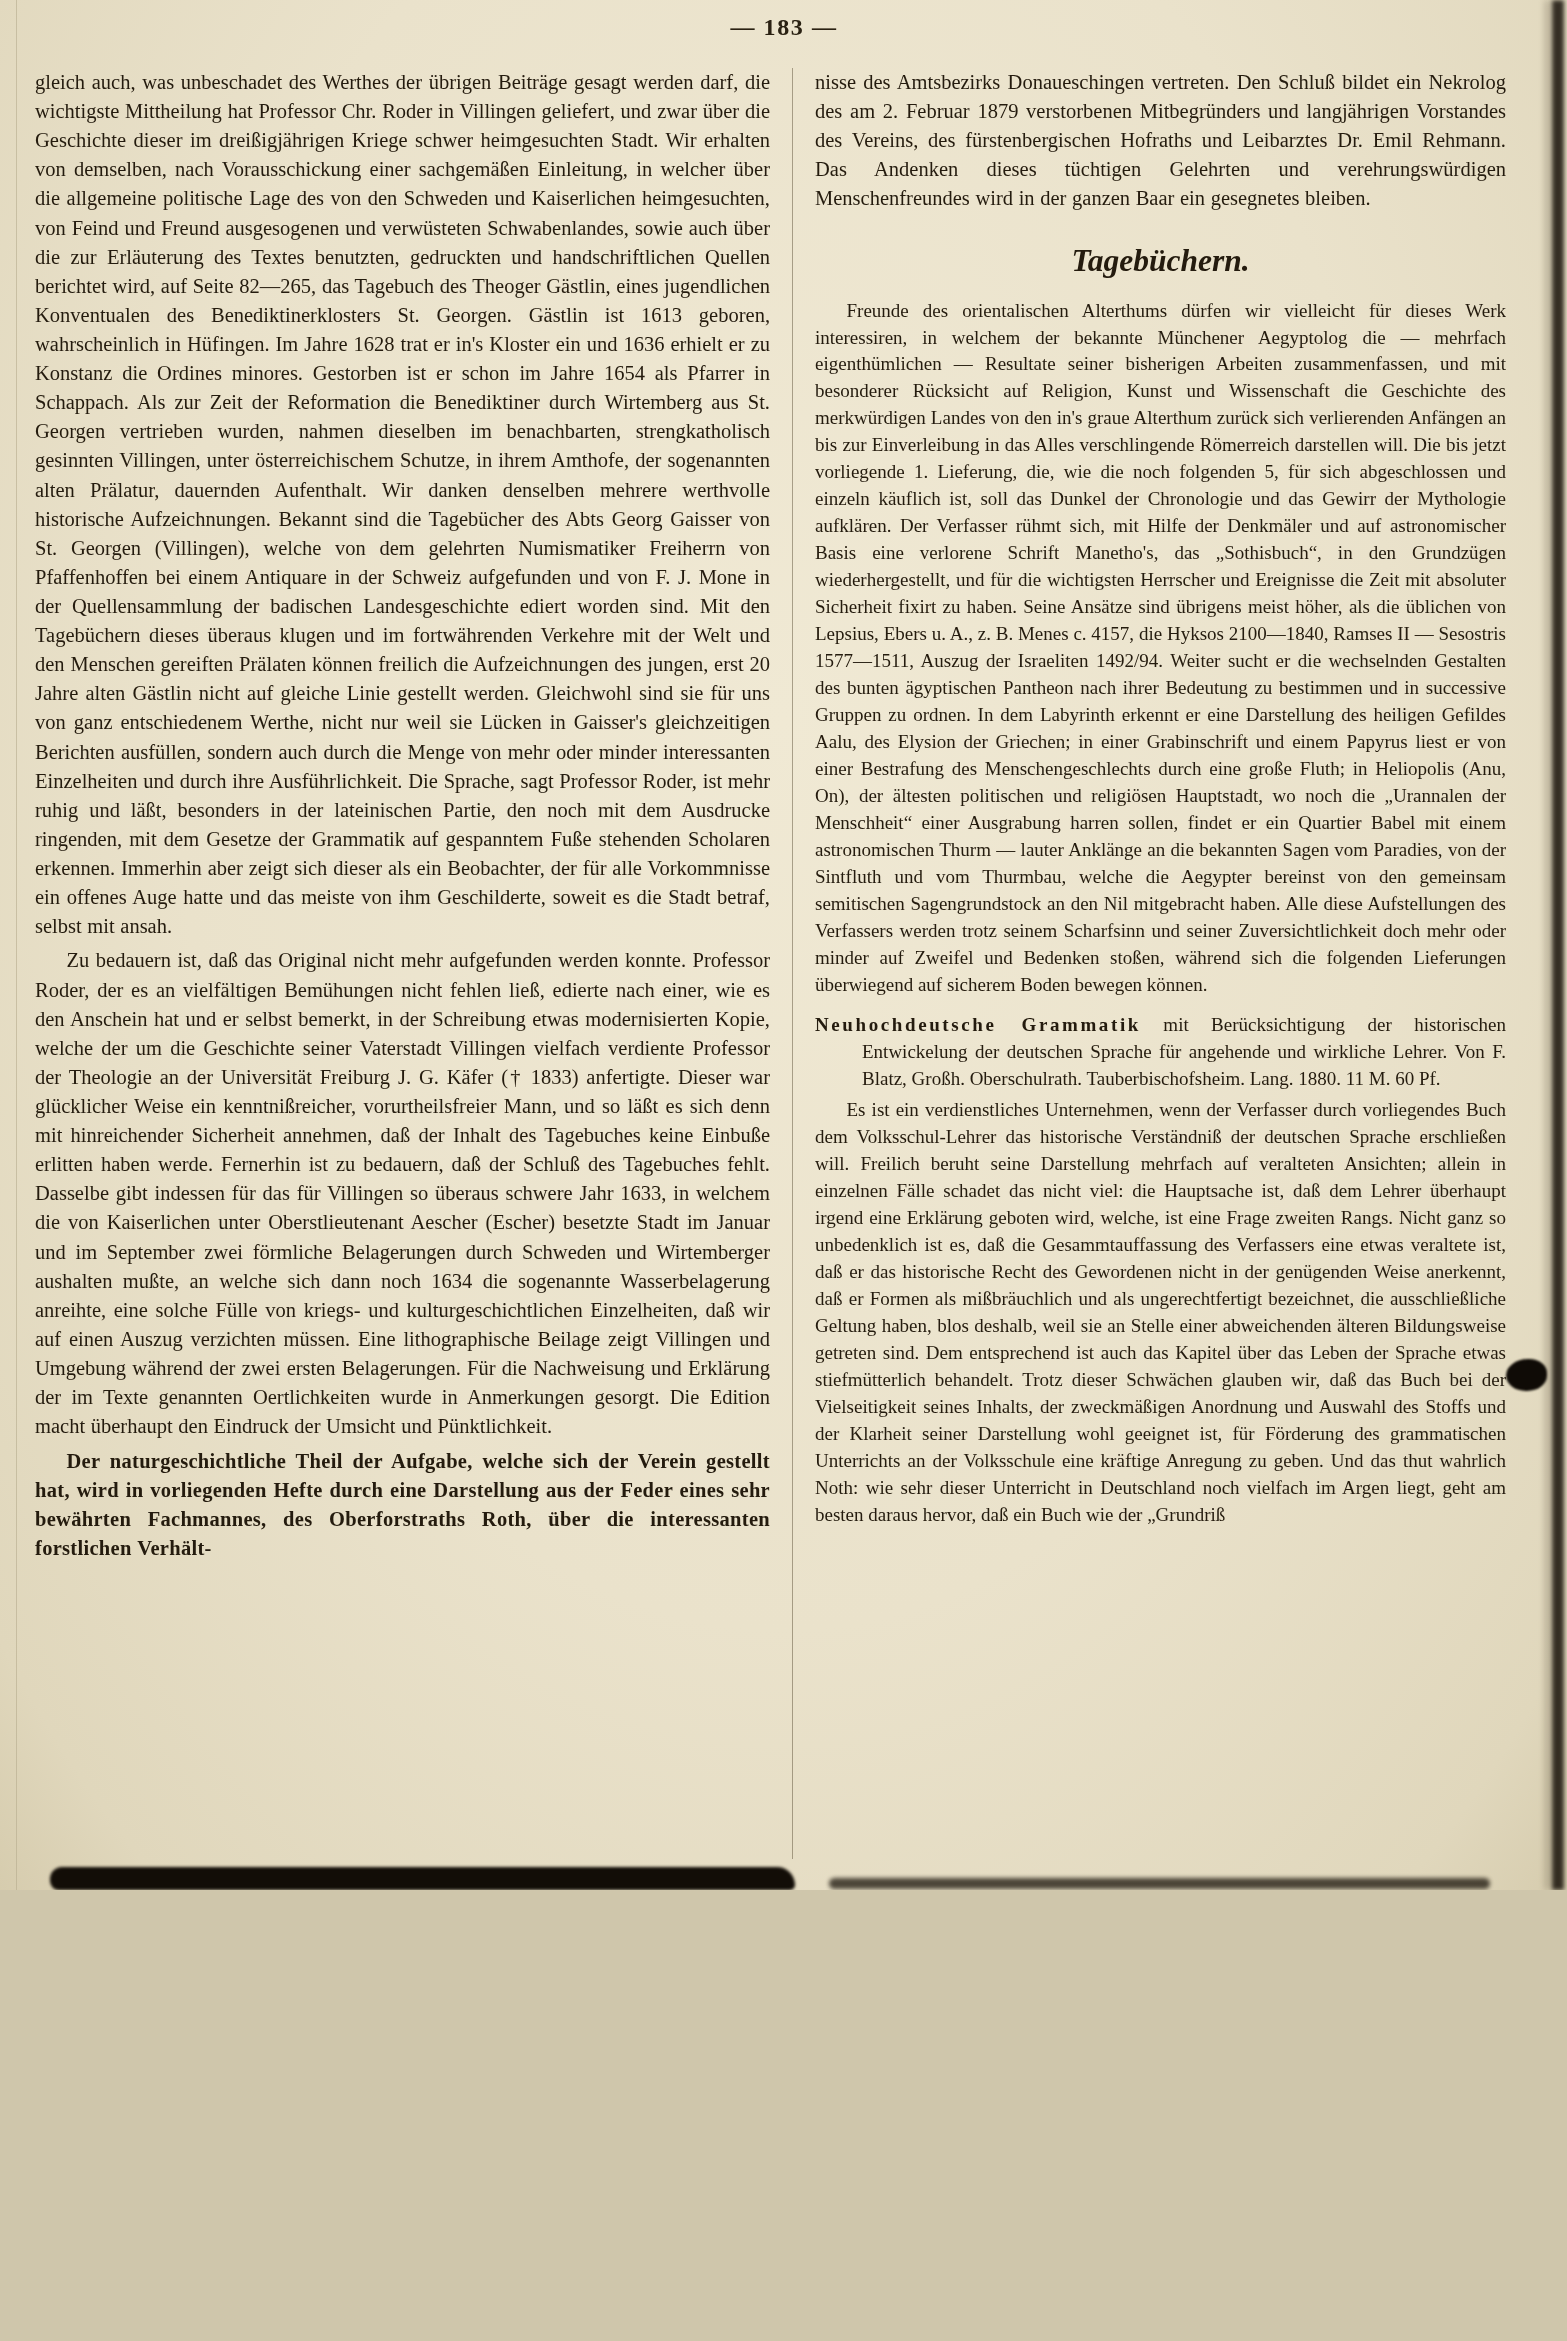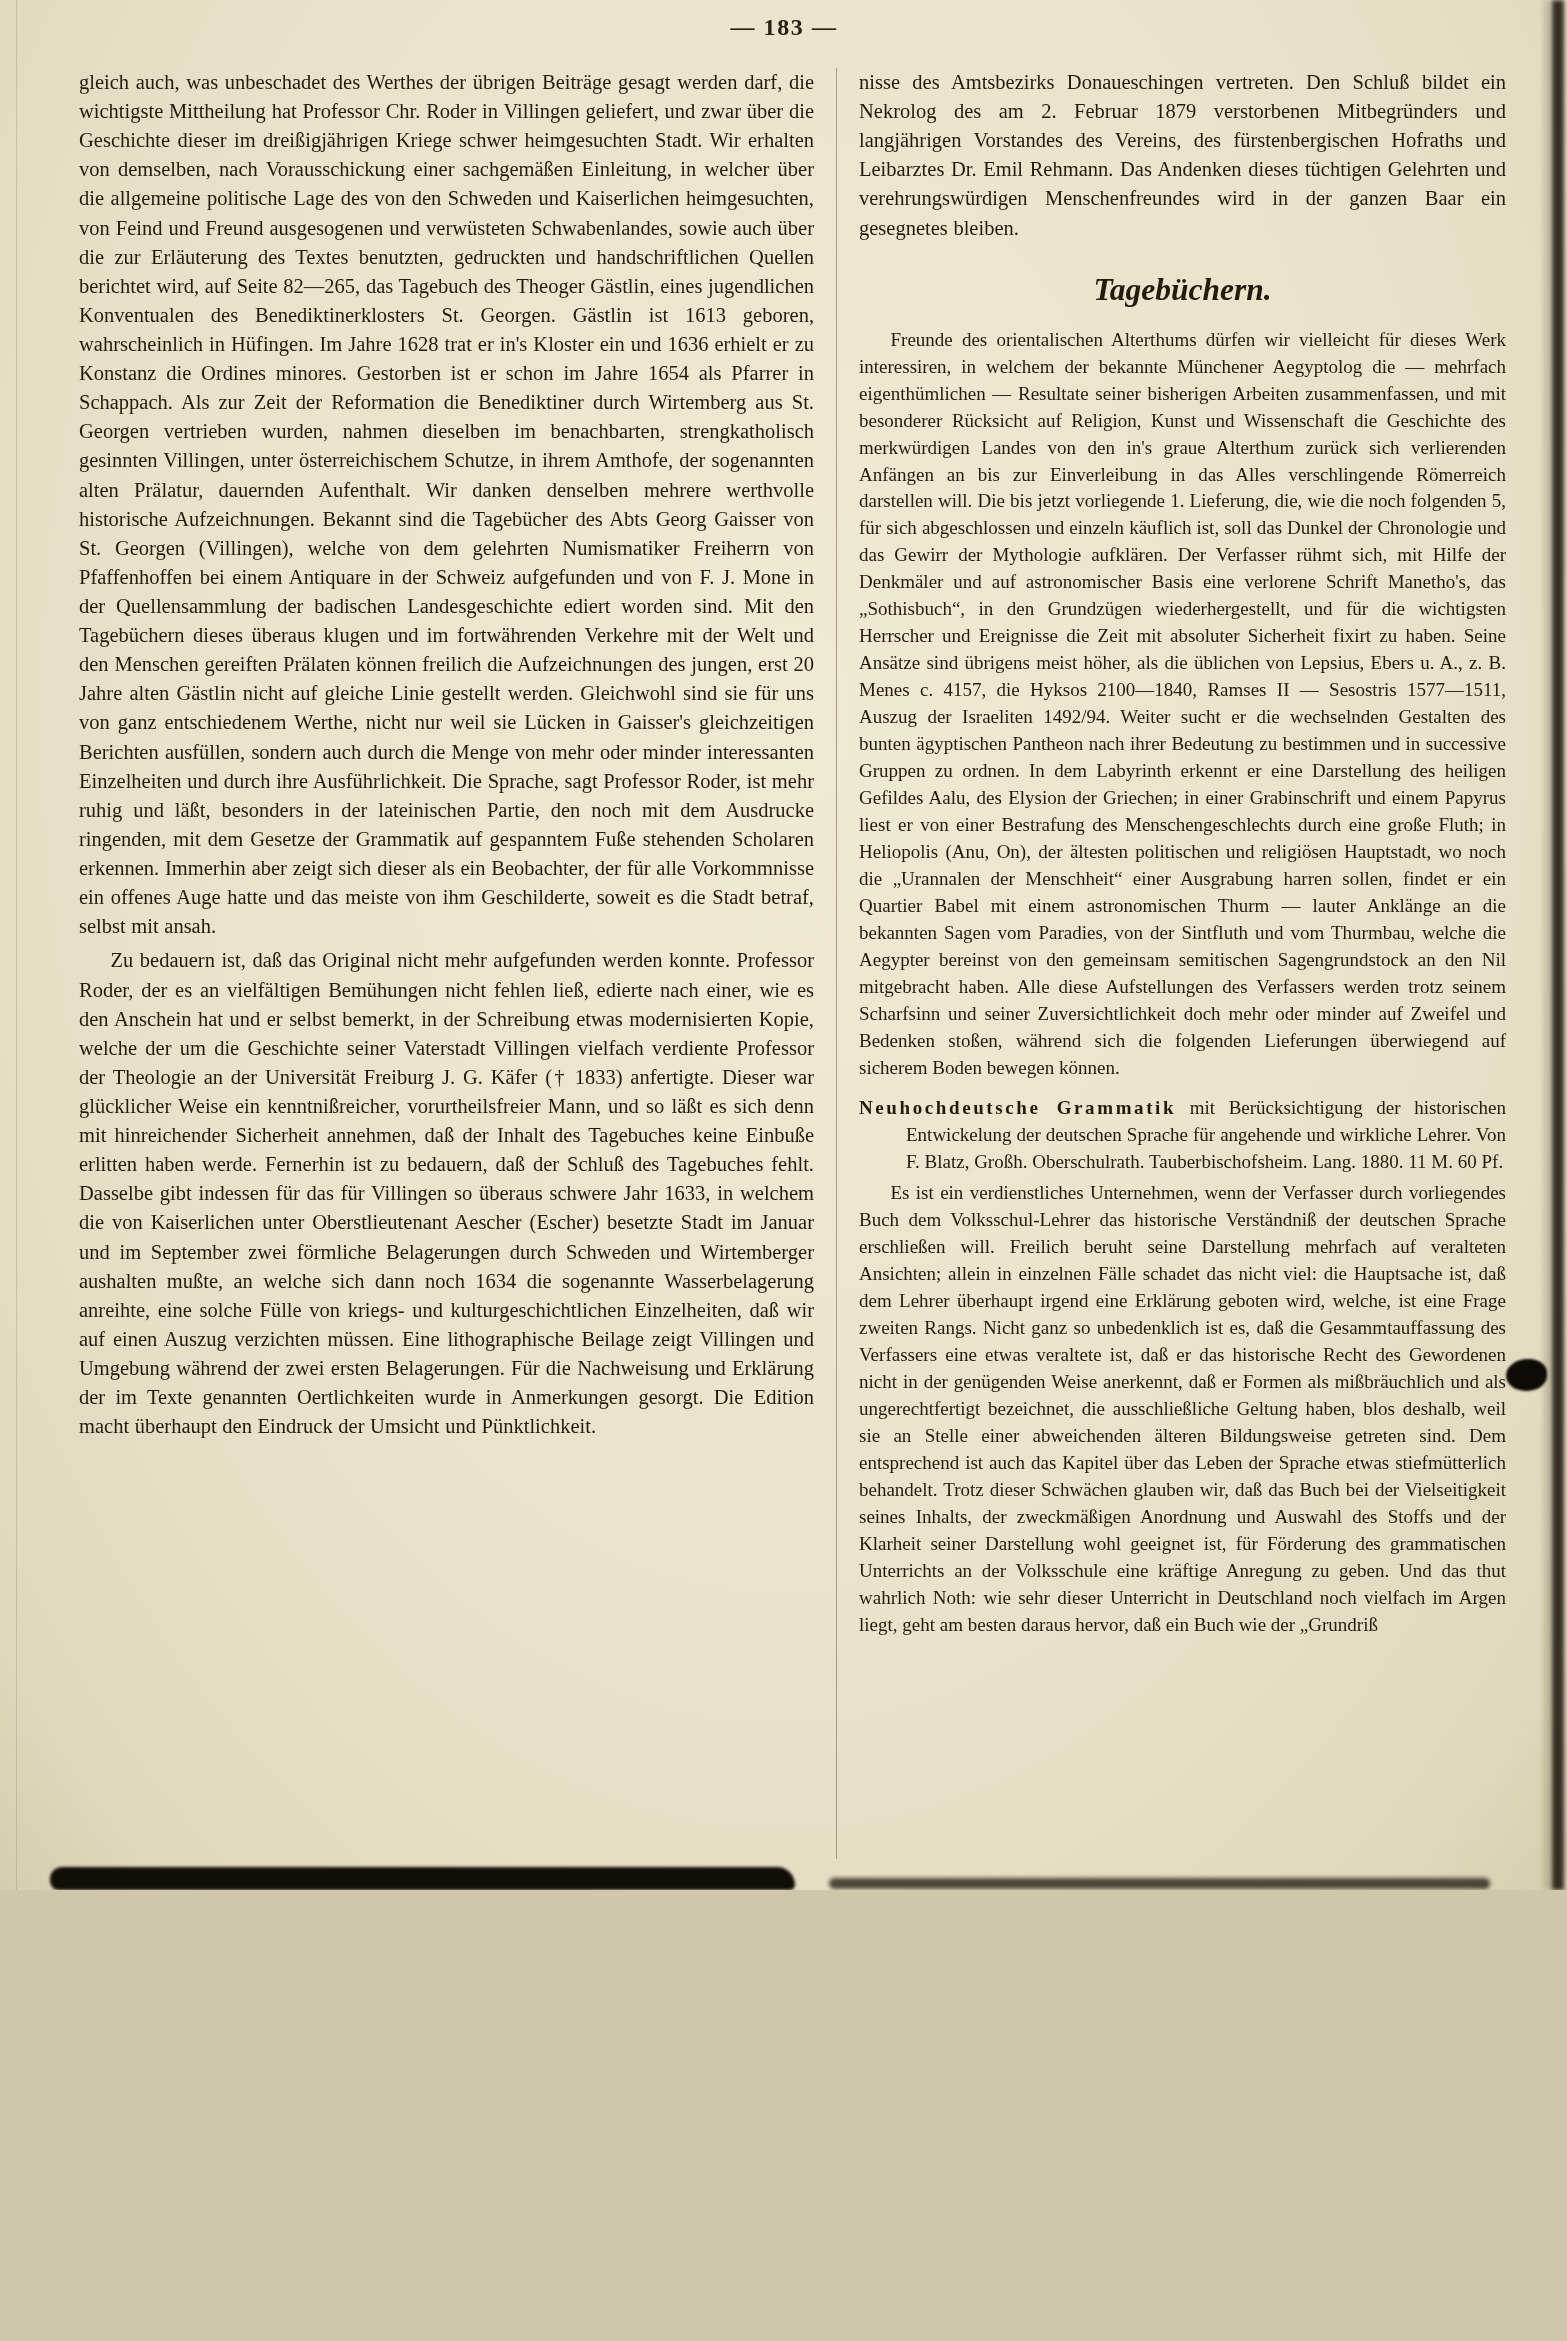--- a/index.html
+++ b/index.html
@@ -23,21 +23,20 @@
     letter-spacing: 1.6px;
     color: #2a2112;
   }
   .columns {
     position: absolute;
     top: 68px;
     left: 35px;
     right: 62px;
     bottom: 31.5px;
     display: flex;
-    margin-left: 44px;
   }
   .col-left {
     width: 735px;
     flex: 0 0 735px;
     padding-right: 22px;
     border-right: 1px solid rgba(95, 84, 60, 0.5);
   }
   .col-right {
     flex: 1;
     padding-left: 22px;
@@ -150,20 +149,21 @@
 
   <div class="fold-line-left"></div>
 
   <div class="page-number">— 183 —</div>
 
   <div class="columns">
 
     <div class="col-left">
       <p class="body-text">gleich auch, was unbeschadet des Werthes der übrigen Beiträge gesagt werden darf, die wichtigste Mittheilung hat Professor Chr. Roder in Villingen geliefert, und zwar über die Geschichte dieser im dreißigjährigen Kriege schwer heimgesuchten Stadt. Wir erhalten von demselben, nach Vorausschickung einer sachgemäßen Einleitung, in welcher über die allgemeine politische Lage des von den Schweden und Kaiserlichen heimgesuchten, von Feind und Freund ausgesogenen und verwüsteten Schwabenlandes, sowie auch über die zur Erläuterung des Textes benutzten, gedruckten und handschriftlichen Quellen berichtet wird, auf Seite 82—265, das Tagebuch des Theoger Gästlin, eines jugendlichen Konventualen des Benediktinerklosters St. Georgen. Gästlin ist 1613 geboren, wahrscheinlich in Hüfingen. Im Jahre 1628 trat er in's Kloster ein und 1636 erhielt er zu Konstanz die Ordines minores. Gestorben ist er schon im Jahre 1654 als Pfarrer in Schappach. Als zur Zeit der Reformation die Benediktiner durch Wirtemberg aus St. Georgen vertrieben wurden, nahmen dieselben im benachbarten, strengkatholisch gesinnten Villingen, unter österreichischem Schutze, in ihrem Amthofe, der sogenannten alten Prälatur, dauernden Aufenthalt. Wir danken denselben mehrere werthvolle historische Aufzeichnungen. Bekannt sind die Tagebücher des Abts Georg Gaisser von St. Georgen (Villingen), welche von dem gelehrten Numismatiker Freiherrn von Pfaffenhoffen bei einem Antiquare in der Schweiz aufgefunden und von F. J. Mone in der Quellensammlung der badischen Landesgeschichte ediert worden sind. Mit den Tagebüchern dieses überaus klugen und im fortwährenden Verkehre mit der Welt und den Menschen gereiften Prälaten können freilich die Aufzeichnungen des jungen, erst 20 Jahre alten Gästlin nicht auf gleiche Linie gestellt werden. Gleichwohl sind sie für uns von ganz entschiedenem Werthe, nicht nur weil sie Lücken in Gaisser's gleichzeitigen Berichten ausfüllen, sondern auch durch die Menge von mehr oder minder interessanten Einzelheiten und durch ihre Ausführlichkeit. Die Sprache, sagt Professor Roder, ist mehr ruhig und läßt, besonders in der lateinischen Partie, den noch mit dem Ausdrucke ringenden, mit dem Gesetze der Grammatik auf gespanntem Fuße stehenden Scholaren erkennen. Immerhin aber zeigt sich dieser als ein Beobachter, der für alle Vorkommnisse ein offenes Auge hatte und das meiste von ihm Geschilderte, soweit es die Stadt betraf, selbst mit ansah.</p>
       <p class="body-text indent">Zu bedauern ist, daß das Original nicht mehr aufgefunden werden konnte. Professor Roder, der es an vielfältigen Bemühungen nicht fehlen ließ, edierte nach einer, wie es den Anschein hat und er selbst bemerkt, in der Schreibung etwas modernisierten Kopie, welche der um die Geschichte seiner Vaterstadt Villingen vielfach verdiente Professor der Theologie an der Universität Freiburg J. G. Käfer († 1833) anfertigte. Dieser war glücklicher Weise ein kenntnißreicher, vorurtheilsfreier Mann, und so läßt es sich denn mit hinreichender Sicherheit annehmen, daß der Inhalt des Tagebuches keine Einbuße erlitten haben werde. Fernerhin ist zu bedauern, daß der Schluß des Tagebuches fehlt. Dasselbe gibt indessen für das für Villingen so überaus schwere Jahr 1633, in welchem die von Kaiserlichen unter Oberstlieutenant Aescher (Escher) besetzte Stadt im Januar und im September zwei förmliche Belagerungen durch Schweden und Wirtemberger aushalten mußte, an welche sich dann noch 1634 die sogenannte Wasserbelagerung anreihte, eine solche Fülle von kriegs- und kulturgeschichtlichen Einzelheiten, daß wir auf einen Auszug verzichten müssen. Eine lithographische Beilage zeigt Villingen und Umgebung während der zwei ersten Belagerungen. Für die Nachweisung und Erklärung der im Texte genannten Oertlichkeiten wurde in Anmerkungen gesorgt. Die Edition macht überhaupt den Eindruck der Umsicht und Pünktlichkeit.</p>
+      <p class="body-text indent bold-para">Der naturgeschichtliche Theil der Aufgabe, welche sich der Verein gestellt hat, wird in vorliegenden Hefte durch eine Darstellung aus der Feder eines sehr bewährten Fachmannes, des Oberforstraths Roth, über die interessanten forstlichen Verhält-</p>
     </div>
 
     <div class="col-right">
       <p class="body-text">nisse des Amtsbezirks Donaueschingen vertreten. Den Schluß bildet ein Nekrolog des am 2. Februar 1879 verstorbenen Mitbegründers und langjährigen Vorstandes des Vereins, des fürstenbergischen Hofraths und Leibarztes Dr. Emil Rehmann. Das Andenken dieses tüchtigen Gelehrten und verehrungswürdigen Menschenfreundes wird in der ganzen Baar ein gesegnetes bleiben.</p>
 
       <div class="section-heading">Tagebüchern.</div>
 
       <p class="review review-body indent">Freunde des orientalischen Alterthums dürfen wir vielleicht für dieses Werk interessiren, in welchem der bekannte Münchener Aegyptolog die — mehrfach eigenthümlichen — Resultate seiner bisherigen Arbeiten zusammenfassen, und mit besonderer Rücksicht auf Religion, Kunst und Wissenschaft die Geschichte des merkwürdigen Landes von den in's graue Alterthum zurück sich verlierenden Anfängen an bis zur Einverleibung in das Alles verschlingende Römerreich darstellen will. Die bis jetzt vorliegende 1. Lieferung, die, wie die noch folgenden 5, für sich abgeschlossen und einzeln käuflich ist, soll das Dunkel der Chronologie und das Gewirr der Mythologie aufklären. Der Verfasser rühmt sich, mit Hilfe der Denkmäler und auf astronomischer Basis eine verlorene Schrift Manetho's, das „Sothisbuch“, in den Grundzügen wiederhergestellt, und für die wichtigsten Herrscher und Ereignisse die Zeit mit absoluter Sicherheit fixirt zu haben. Seine Ansätze sind übrigens meist höher, als die üblichen von Lepsius, Ebers u. A., z. B. Menes c. 4157, die Hyksos 2100—1840, Ramses II — Sesostris 1577—1511, Auszug der Israeliten 1492/94. Weiter sucht er die wechselnden Gestalten des bunten ägyptischen Pantheon nach ihrer Bedeutung zu bestimmen und in successive Gruppen zu ordnen. In dem Labyrinth erkennt er eine Darstellung des heiligen Gefildes Aalu, des Elysion der Griechen; in einer Grabinschrift und einem Papyrus liest er von einer Bestrafung des Menschengeschlechts durch eine große Fluth; in Heliopolis (Anu, On), der ältesten politischen und religiösen Hauptstadt, wo noch die „Urannalen der Menschheit“ einer Ausgrabung harren sollen, findet er ein Quartier Babel mit einem astronomischen Thurm — lauter Anklänge an die bekannten Sagen vom Paradies, von der Sintfluth und vom Thurmbau, welche die Aegypter bereinst von den gemeinsam semitischen Sagengrundstock an den Nil mitgebracht haben. Alle diese Aufstellungen des Verfassers werden trotz seinem Scharfsinn und seiner Zuversichtlichkeit doch mehr oder minder auf Zweifel und Bedenken stoßen, während sich die folgenden Lieferungen überwiegend auf sicherem Boden bewegen können.</p>
 
       <p class="review review-title"><span class="title-emph">Neuhochdeutsche Grammatik</span><span> mit Berücksichtigung der historischen Entwickelung der deutschen Sprache für angehende und wirkliche Lehrer. Von F. Blatz, Großh. Oberschulrath. Tauberbischofsheim. Lang. 1880. 11 M. 60 Pf.</span></p>

